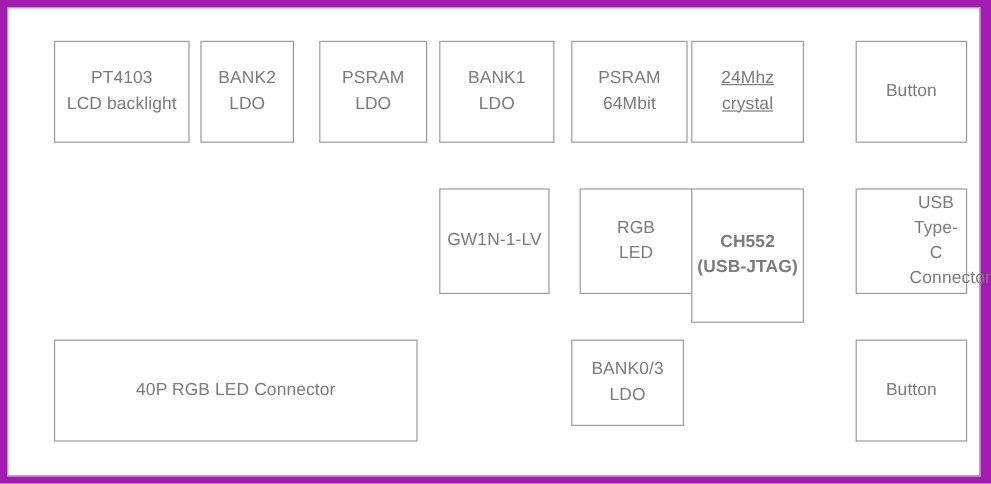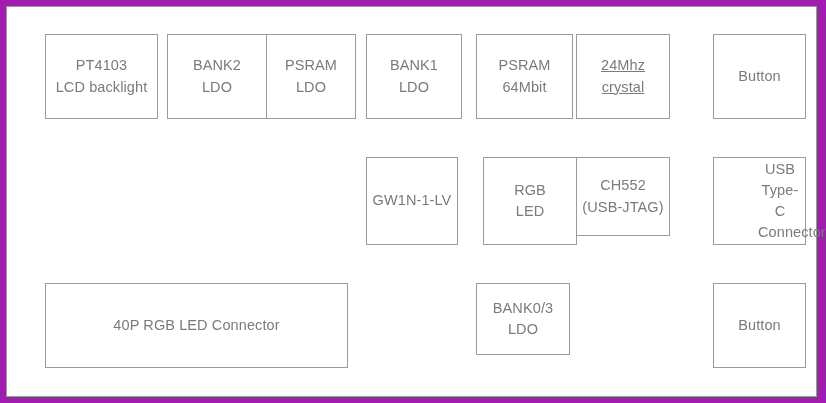--- a/index.html
+++ b/index.html
@@ -56,21 +56,21 @@
 <body>
 
 <div id="diagram-root">
   <div class="outer-frame"></div>
 
   <div class="block" style="left:45px;top:34px;width:113px;height:85px;">
     <span class="block-label">PT4103
 LCD backlight</span>
   </div>
 
-  <div class="block" style="left:167px;top:34px;width:100px;height:85px;">
+  <div class="block" style="left:167px;top:34px;width:78px;height:85px;">
     <span class="block-label">BANK2
 LDO</span>
   </div>
 
   <div class="block" style="left:266px;top:34px;width:90px;height:85px;">
     <span class="block-label">PSRAM
 LDO</span>
   </div>
 
   <div class="block" style="left:366px;top:34px;width:96px;height:85px;">
@@ -94,21 +94,21 @@
 
   <div class="block" style="left:366px;top:157px;width:92px;height:88px;">
     <span class="block-label">GW1N-1-LV</span>
   </div>
 
   <div class="block" style="left:483px;top:157px;width:94px;height:88px;">
     <span class="block-label">RGB
 LED</span>
   </div>
 
-  <div class="block" style="left:576px;top:157px;width:94px;height:79px;">
+  <div class="block" style="left:576px;top:157px;width:94px;height:112px;font-weight:bold;">
     <span class="block-label">CH552
 (USB-JTAG)</span>
   </div>
 
   <div class="block" style="left:713px;top:157px;width:93px;height:88px;padding-left:44px;">
     <span class="block-label">USB Type-C
 Connector</span>
   </div>
 
   <div class="block" style="left:45px;top:283px;width:303px;height:85px;">

